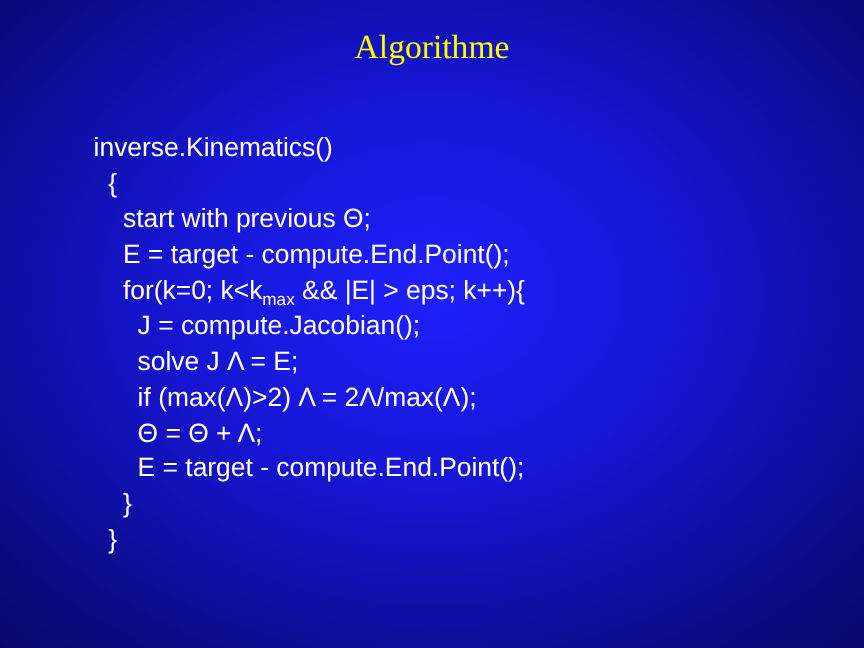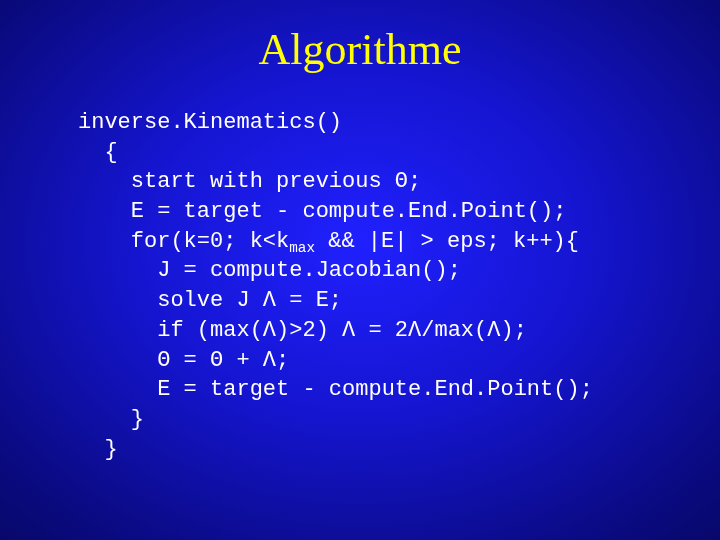--- a/index.html
+++ b/index.html
@@ -9,29 +9,29 @@
     font-family: Georgia, 'Times New Roman', serif;
     position: relative;
   }
   .title {
     position: absolute;
     top: 24px;
     left: 0;
     width: 100%;
     text-align: center;
     color: #ffff00;
-    font-size: 44px;
+    font-size: 28px;
     font-weight: normal;
     font-family: Georgia, 'Times New Roman', serif;
   }
   .codeblock {
     position: absolute;
     top: 108px;
     left: 78px;
-    font-family: Liberation Mono, monospace;
+    font-family: Liberation Sans, sans-serif;
     font-size: 22px;
     line-height: 1.35;
     color: #ffffff;
     white-space: pre;
   }
   .sub {
     font-size: 0.65em;
     vertical-align: sub;
     line-height: 0;
   }

